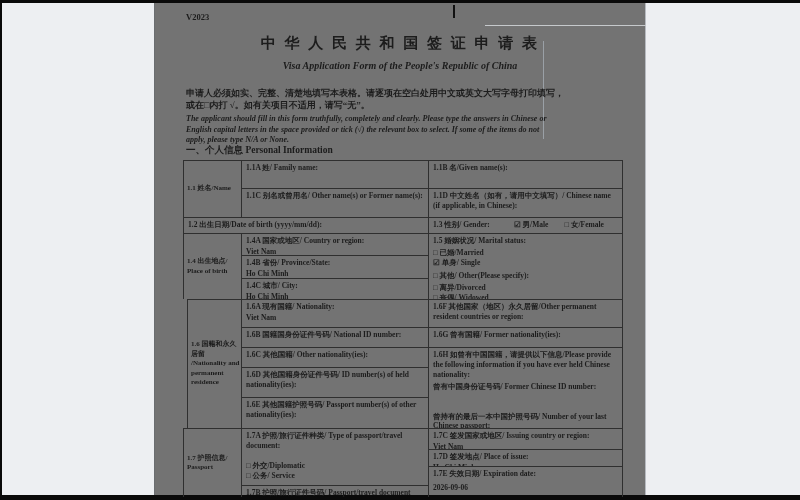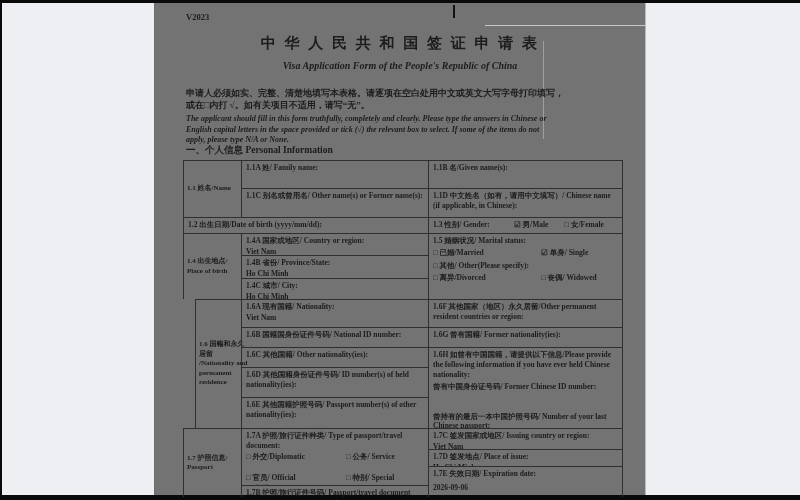--- a/index.html
+++ b/index.html
@@ -29,21 +29,21 @@
     font-size:8px;font-weight:700;font-style:italic;line-height:10.5px;}
   .section{position:absolute;left:31px;top:141px;font-size:9.5px;font-weight:700;}
   .tbl{position:absolute;left:28px;top:157px;width:440px;height:337px;
     border-right:1px solid #2f2f2f;box-sizing:border-box;overflow:hidden;}
   .cell{position:absolute;box-sizing:border-box;
     border-left:1px solid #2f2f2f;border-top:1px solid #2f2f2f;
     padding:2px 4px;overflow:hidden;font-size:7.5px;line-height:1.32;font-weight:700;}
   .lab{display:flex;flex-direction:column;justify-content:center;
     font-size:7px;padding:2px 3px;line-height:1.35;}
   .val{margin-top:1px;}
-  .ckrow{display:flex;margin-top:2.5px;white-space:nowrap;}
+  .ckrow{display:flex;margin-top:2.5px;white-space:nowrap;flex-direction:column;}
   .ckcol{display:inline-block;}
   .box{display:inline-block;margin-right:2px;}
   .genderline{display:flex;white-space:nowrap;}
   .cursor{position:absolute;left:298px;top:2px;width:2px;height:13px;background:#111;}
   .art-h{position:absolute;left:330px;top:22px;width:161px;height:1px;background:#c6c9cc;}
   .art-v{position:absolute;left:388px;top:38px;width:1px;height:98px;background:#9aa0a6;}
 </style>
 </head>
 <body>
 
@@ -121,21 +121,21 @@
       </div>
       <div class="ckrow">
         <span class="ckcol"><span class="box">□</span><span>其他/ Other(Please specify):</span></span>
       </div>
       <div class="ckrow">
         <span class="ckcol" style="width:108px"><span class="box">□</span><span>离异/Divorced</span></span>
         <span class="ckcol"><span class="box">□</span><span>丧偶/ Widowed</span></span>
       </div>
     </div>
 
-    <div class="cell lab" style="left:12px;top:139px;width:58px;height:129px">
+    <div class="cell lab" style="left:4px;top:139px;width:58px;height:129px">
       <span>1.6 国籍和永久居留 /Nationality and permanent residence</span>
     </div>
     <div class="cell" style="left:58px;top:139px;width:187px;height:28px">
       <div>1.6A 现有国籍/ Nationality:</div>
       <div class="val">Viet Nam</div>
     </div>
     <div class="cell" style="left:58px;top:167px;width:187px;height:20px">
       <span>1.6B 国籍国身份证件号码/ National ID number:</span>
     </div>
     <div class="cell" style="left:58px;top:187px;width:187px;height:20px">
@@ -157,21 +157,21 @@
       <div>1.6H 如曾有中国国籍，请提供以下信息/Please provide the following information if you have ever held Chinese nationality:</div>
       <div style="margin-top:2px">曾有中国身份证号码/ Former Chinese ID number:</div>
       <div style="margin-top:20px">曾持有的最后一本中国护照号码/ Number of your last Chinese passport:</div>
     </div>
 
     <div class="cell lab" style="left:0;top:268px;width:58px;height:69px">
       <span>1.7 护照信息/ Passport</span>
     </div>
     <div class="cell" style="left:58px;top:268px;width:187px;height:57px">
       <div>1.7A 护照/旅行证件种类/ Type of passport/travel document:</div>
-      <div class="ckrow" style="margin-top:1px">
+      <div class="ckrow" style="margin-top:10px">
         <span class="ckcol" style="width:100px"><span class="box">□</span><span>外交/Diplomatic</span></span>
         <span class="ckcol"><span class="box">□</span><span>公务/ Service</span></span>
       </div>
       <div class="ckrow" style="margin-top:11px">
         <span class="ckcol" style="width:100px"><span class="box">□</span><span>官员/ Official</span></span>
         <span class="ckcol"><span class="box">□</span><span>特别/ Special</span></span>
       </div>
       <div class="ckrow" style="margin-top:1.5px">
         <span class="ckcol"><span class="box">☑</span><span>普通/ Ordinary</span></span>
       </div>

